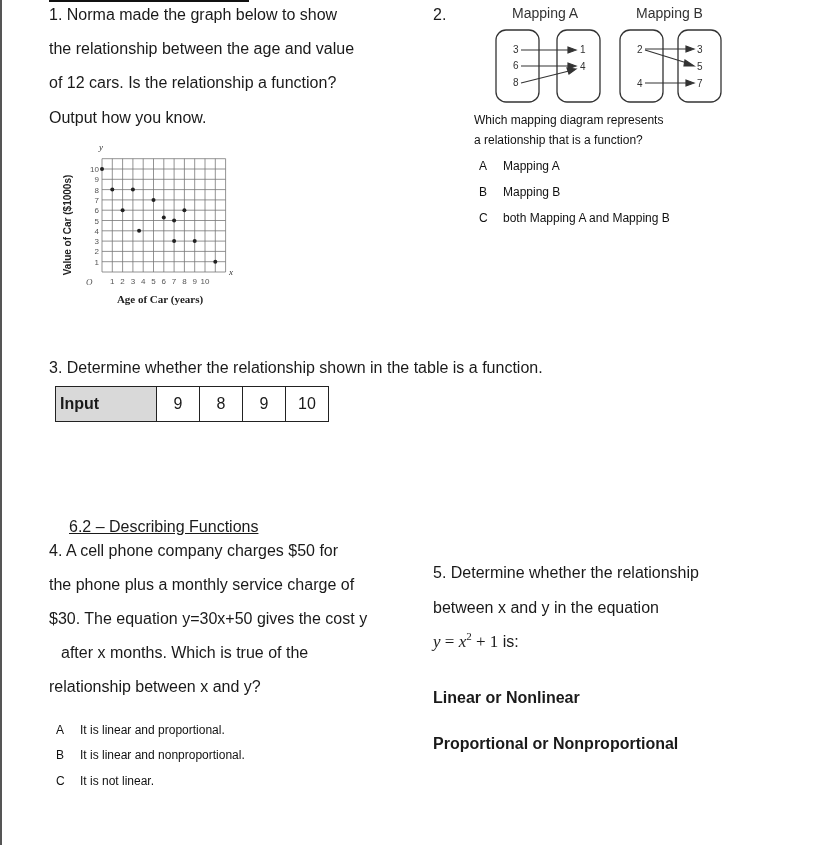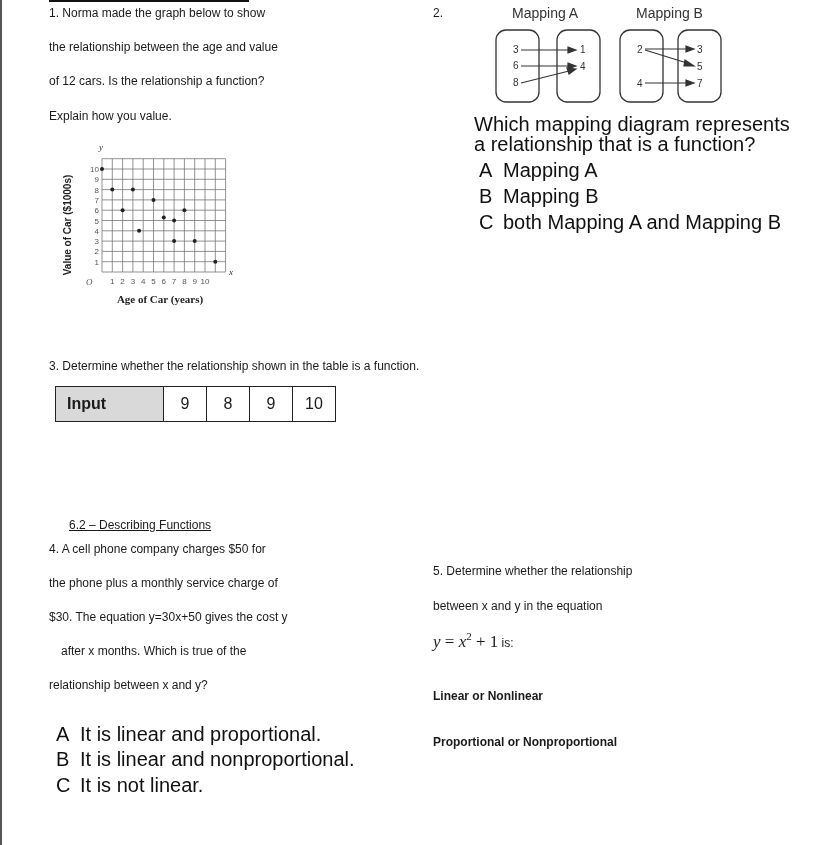--- a/index.html
+++ b/index.html
@@ -1,43 +1,43 @@
 <!DOCTYPE html>
 <html><head>
 <meta charset="utf-8">
 <style>
   html, body { margin:0; padding:0; }
   body { width:817px; height:845px; background:#fff; position:relative; overflow:hidden;
          font-family:"Liberation Sans", sans-serif; color:#1a1a1a; }
   .leftbar { position:absolute; left:0; top:0; width:2px; height:845px; background:#555; }
   .topline { position:absolute; left:49px; top:0; width:200px; height:2px; background:#111; }
-  .cal { font-family:"Liberation Sans", sans-serif; font-size:12px; color:#1a1a1a; }
-  .arial { font-family:"Liberation Sans", sans-serif; font-size:20px; color:#111; }
+  .cal { font-family:"Liberation Sans", sans-serif; font-size:16px; color:#1a1a1a; }
+  .arial { font-family:"Liberation Sans", sans-serif; font-size:12px; color:#111; }
   .abs { position:absolute; white-space:nowrap; }
   table.q3 { position:absolute; left:55px; top:386px; border-collapse:collapse; font-family:"Liberation Sans", sans-serif; font-size:16px; }
   table.q3 td { border:1.5px solid #222; height:34px; text-align:center; width:42px; padding:0; }
-  table.q3 td.hdr { background:#d9d9d9; text-align:left; font-weight:bold; width:96px; padding-left:11px; }
+  table.q3 td.hdr { background:#d9d9d9; text-align:left; font-weight:bold; width:96px; padding-left:4px; }
   .opt-letter { display:inline-block; width:24px; }
   .underline { text-decoration:underline;margin-left:20px; }
   .bold { font-weight:bold; }
   .math { font-family:"Liberation Serif", serif; font-style:italic; font-size:17px; }
   .math .up { font-size:11px; vertical-align:super; font-style:normal; }
   .math .rm { font-style:normal; }
 </style>
 </head>
 <body>
 
 <div class="leftbar"></div>
 <div class="topline"></div>
 
 <div>
   <div class="abs cal" style="left:49px; top:6px;">1. Norma made the graph below to show</div>
   <div class="abs cal" style="left:49px; top:40px;">the relationship between the age and value</div>
   <div class="abs cal" style="left:49px; top:74px;">of 12 cars. Is the relationship a function?</div>
-  <div class="abs cal" style="left:49px; top:109px;">Explain how you value.</div>
+  <div class="abs cal" style="left:49px; top:109px;">Output how you know.</div>
 </div>
 
 <svg id="scatter" style="position:absolute; left:55px; top:140px;" width="190" height="170">
   <g id="grid">
       <line x1="47" x2="47" y1="132" y2="18.69999999999999" stroke="#777" stroke-width="0.8"></line>
       <line x1="57.3" x2="57.3" y1="132" y2="18.69999999999999" stroke="#777" stroke-width="0.8"></line>
       <line x1="67.6" x2="67.6" y1="132" y2="18.69999999999999" stroke="#777" stroke-width="0.8"></line>
       <line x1="77.9" x2="77.9" y1="132" y2="18.69999999999999" stroke="#777" stroke-width="0.8"></line>
       <line x1="88.2" x2="88.2" y1="132" y2="18.69999999999999" stroke="#777" stroke-width="0.8"></line>
       <line x1="98.5" x2="98.5" y1="132" y2="18.69999999999999" stroke="#777" stroke-width="0.8"></line>

